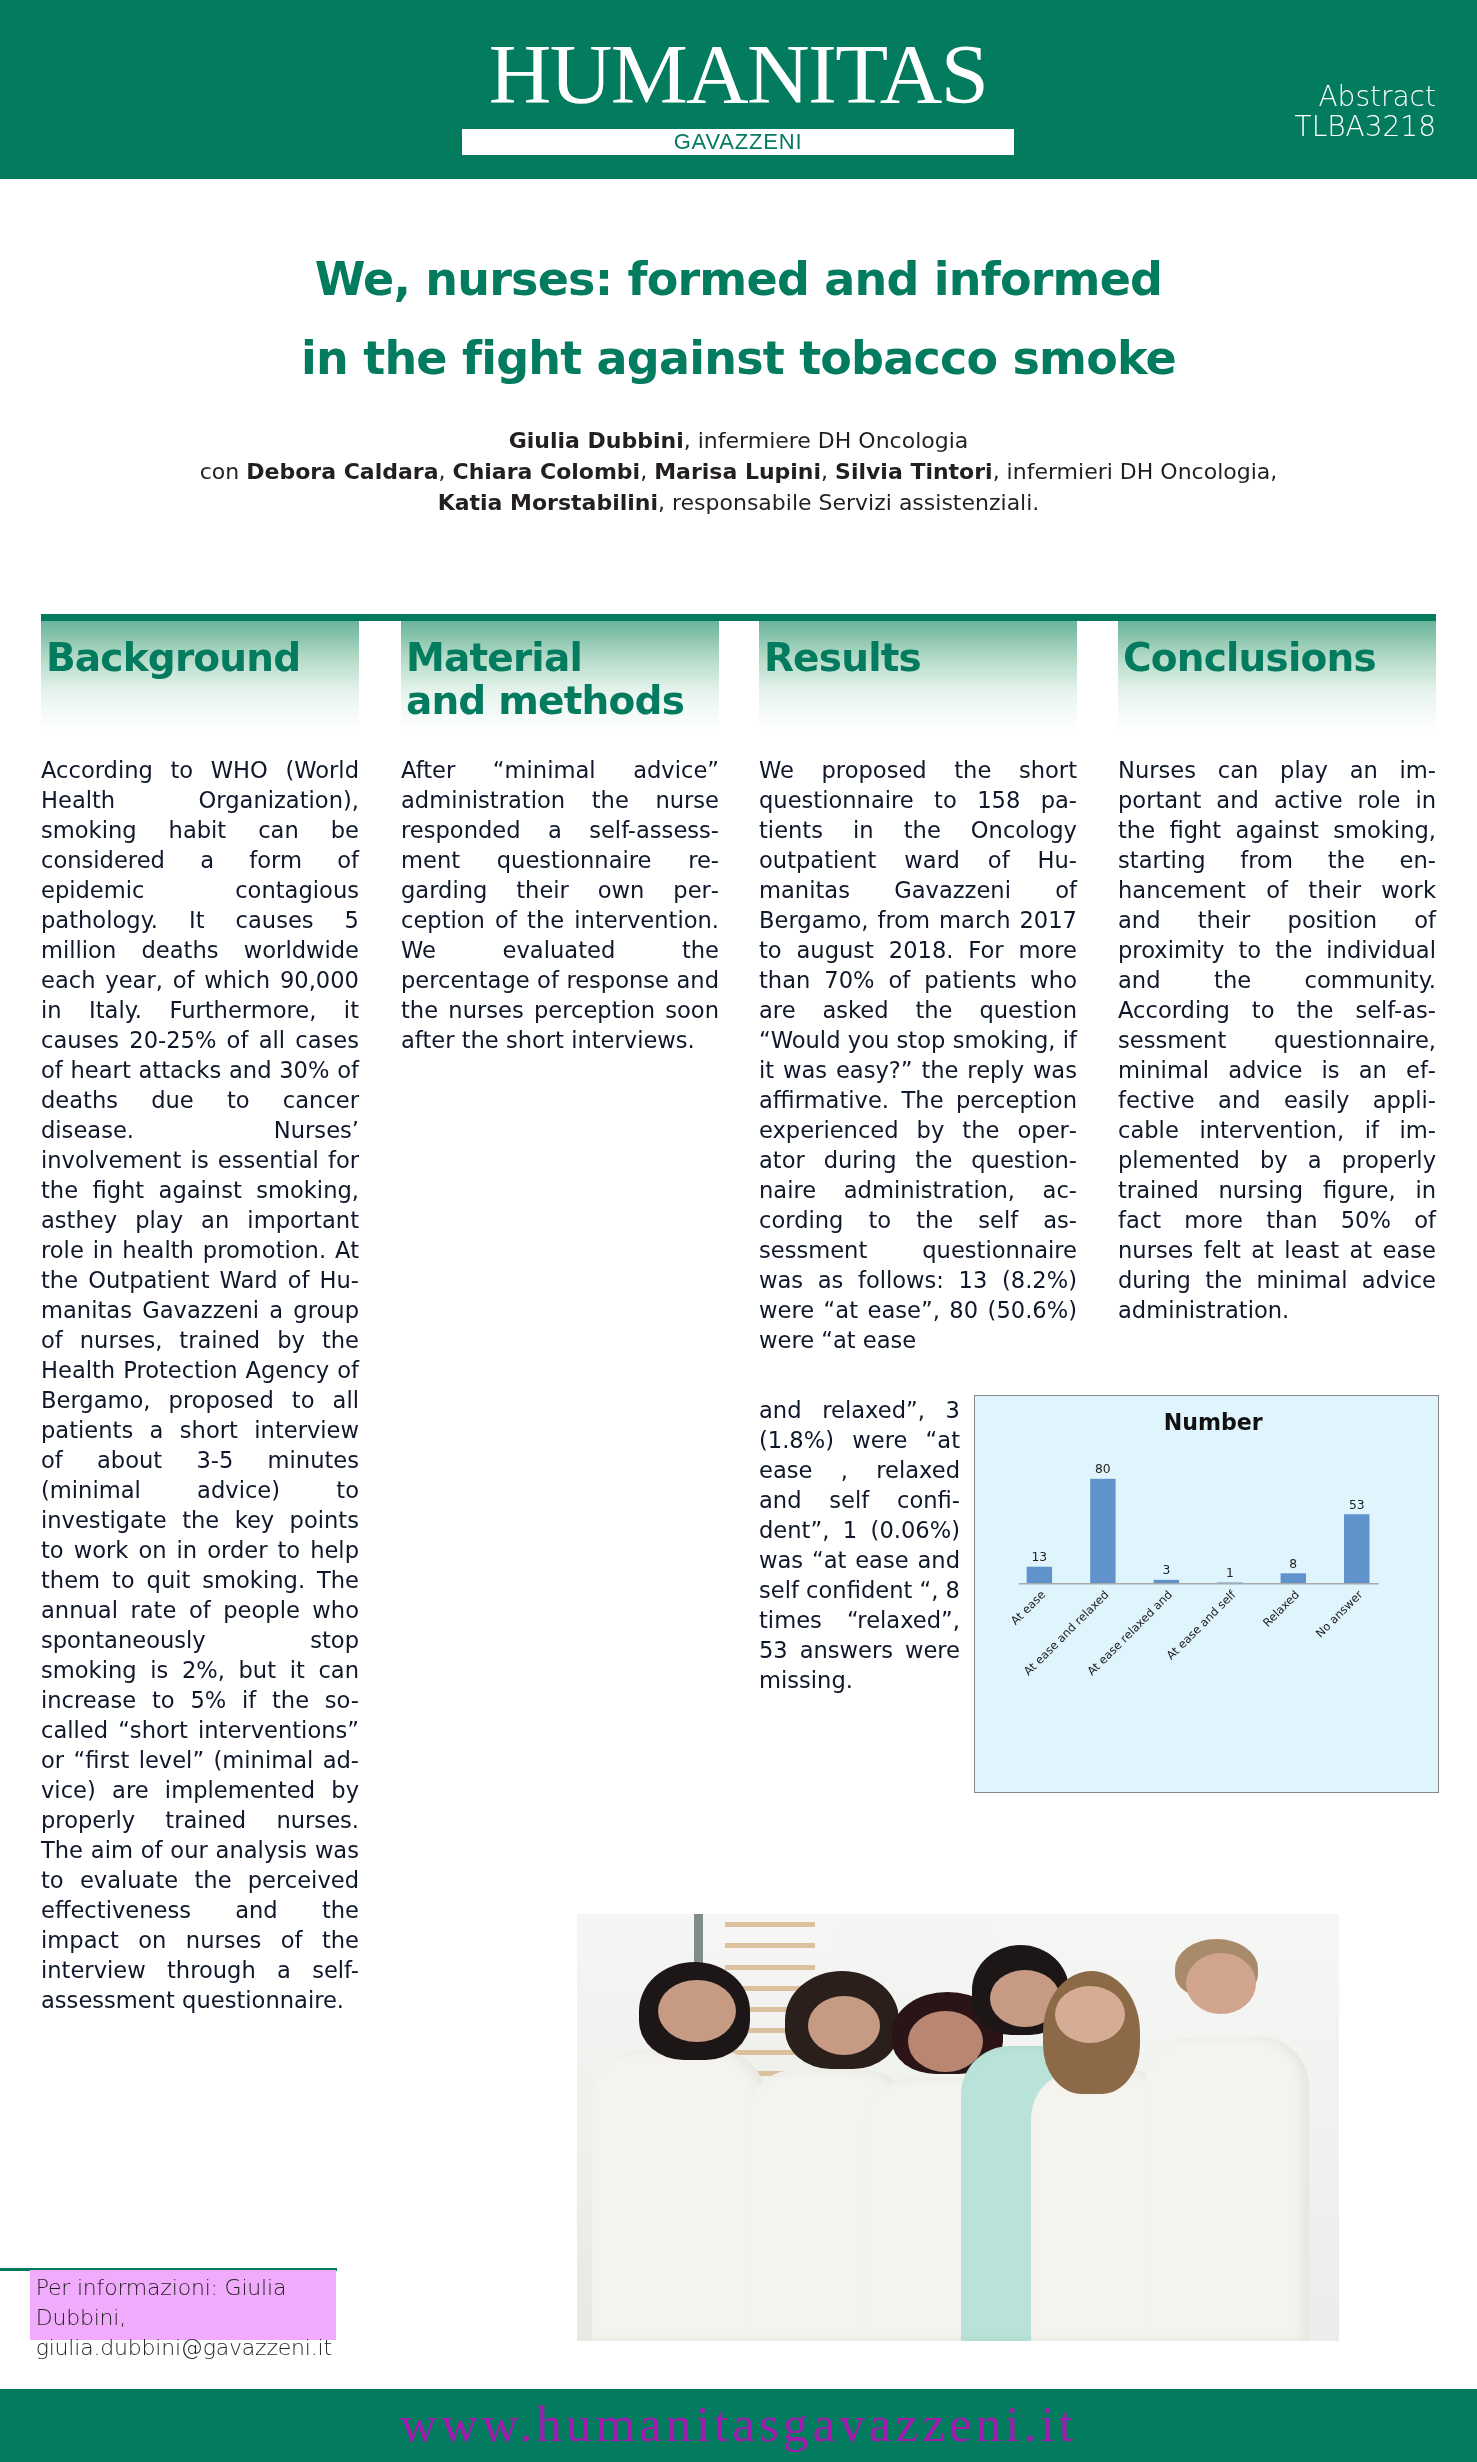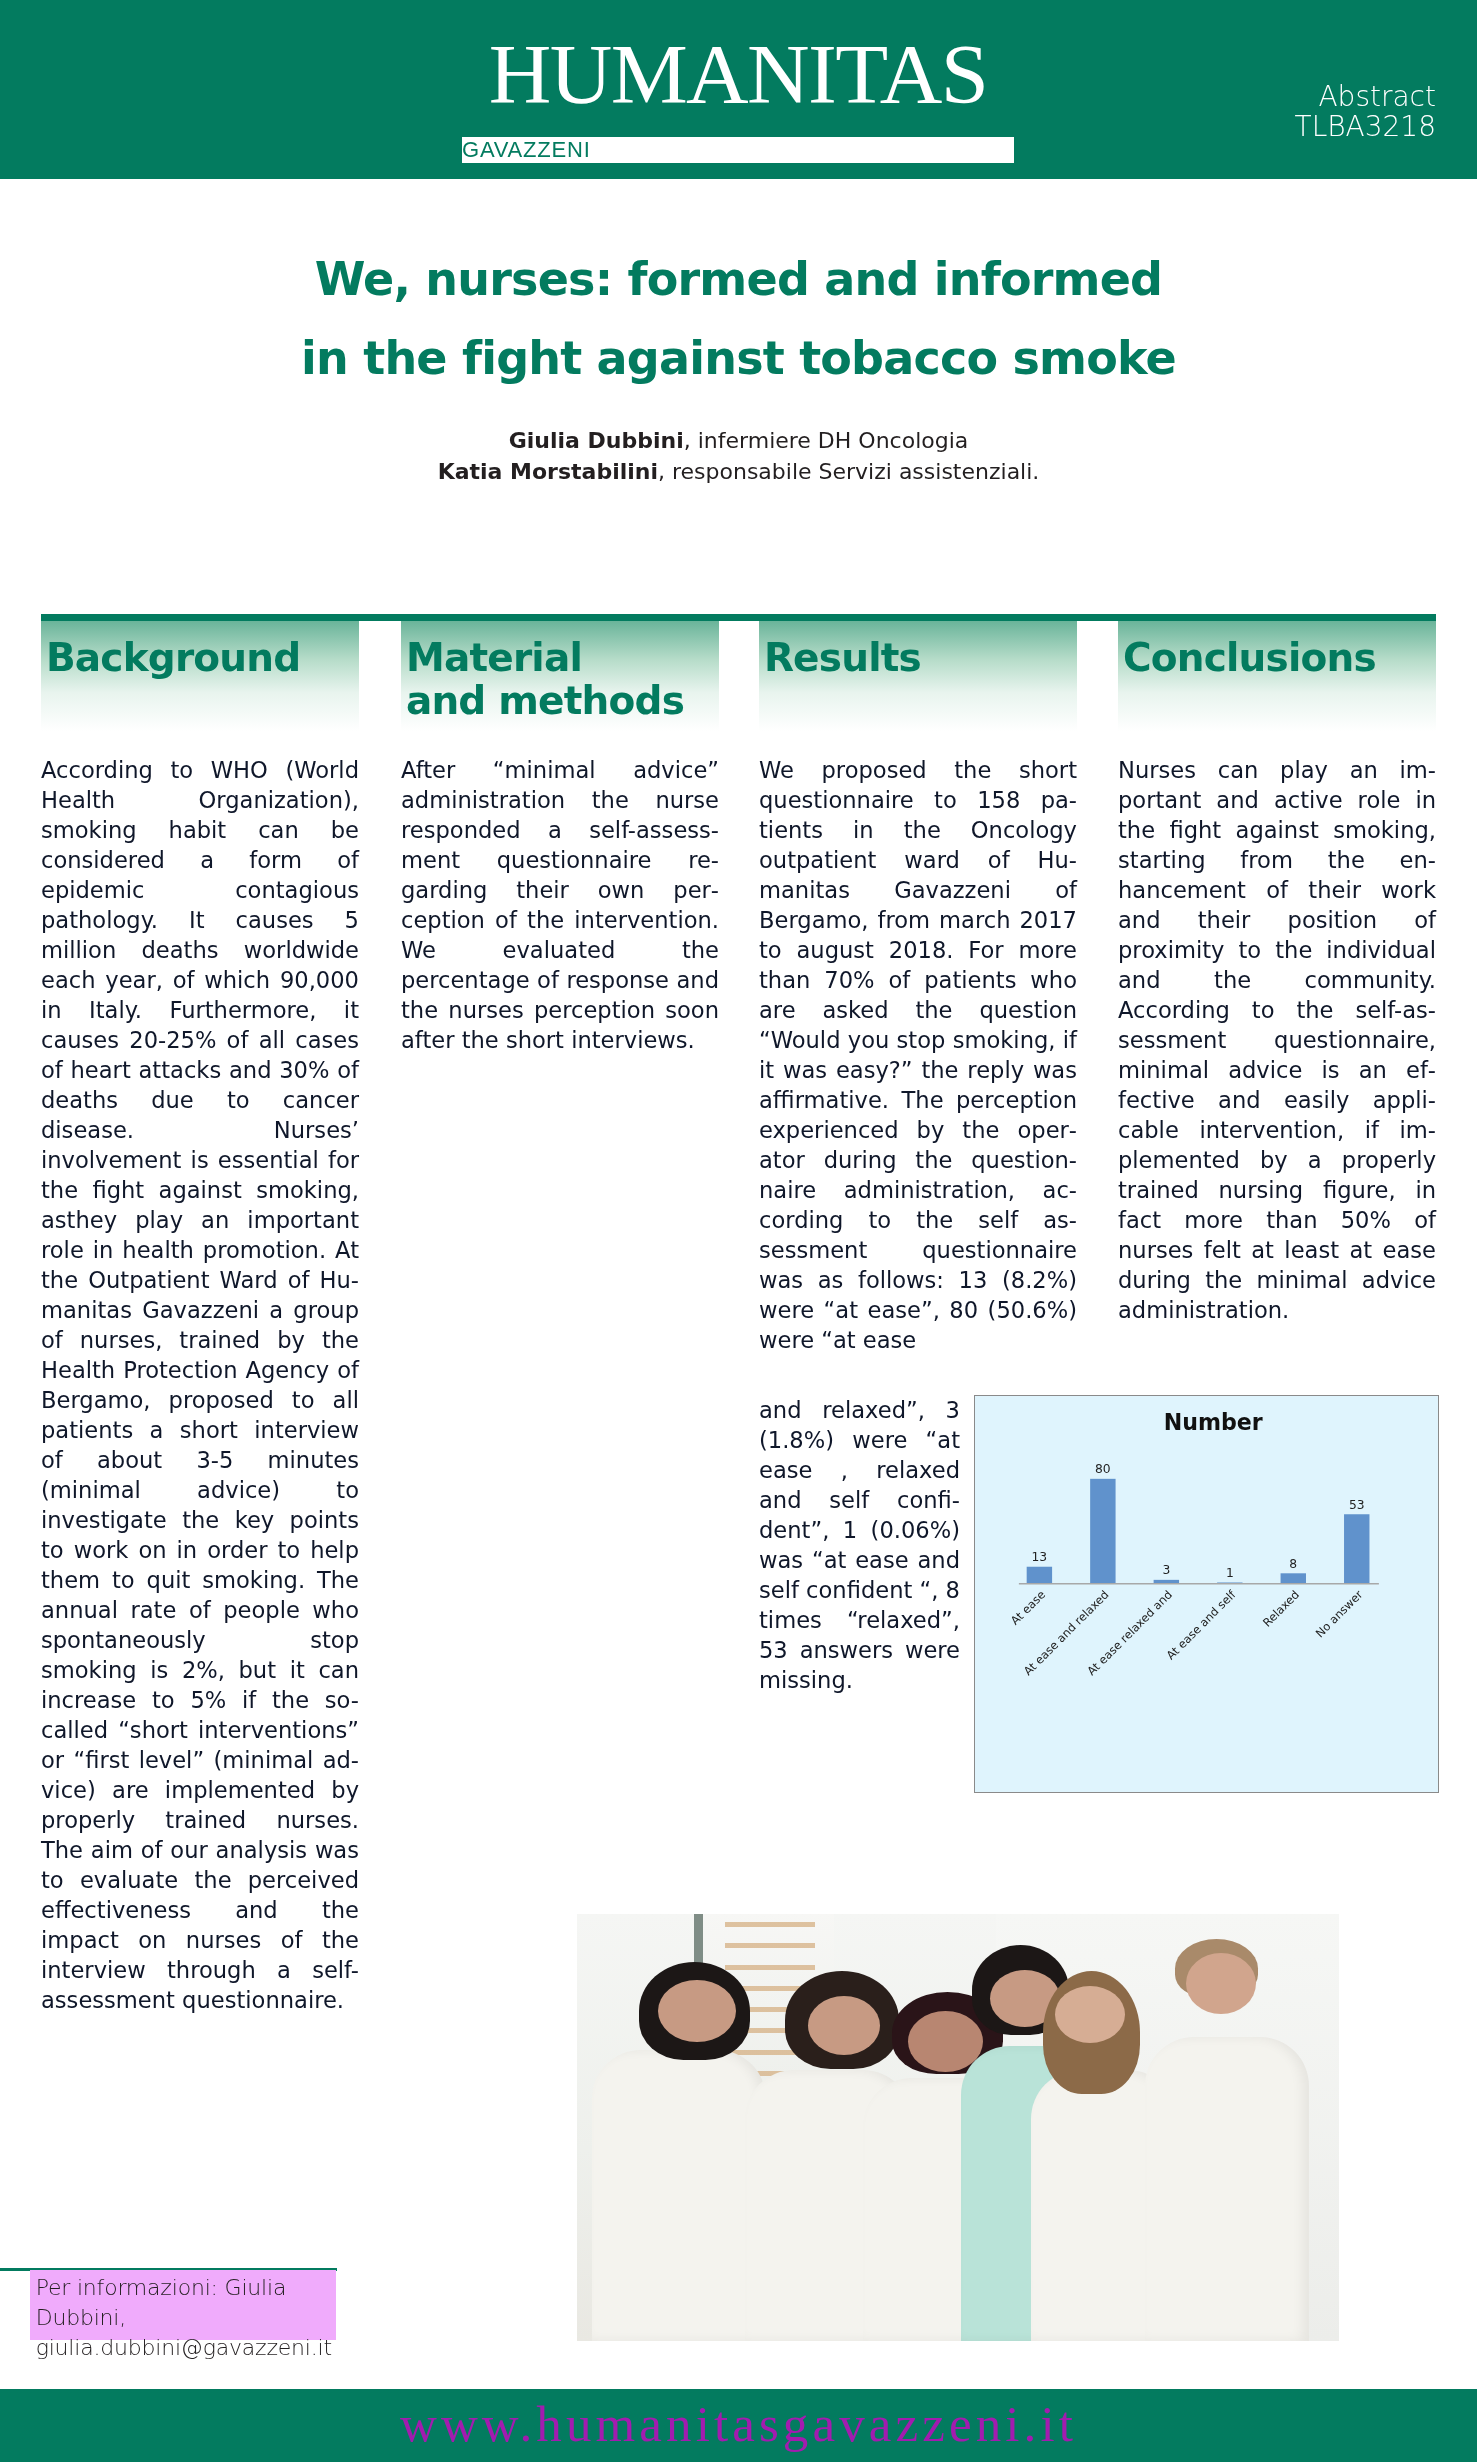--- a/index.html
+++ b/index.html
@@ -2,21 +2,21 @@
 <html style="font-size:13px"><head>
   <meta charset="utf-8">
   <style>
     * { box-sizing: border-box; margin: 0; padding: 0; }
     html, body { width: 1477px; height: 2462px; background: #ffffff; overflow: hidden; }
     body { position: relative; font-family: "DejaVu Sans", sans-serif; color: #231f20; }
 
     .top-band { position: absolute; left: 0; top: 0; width: 1477px; height: 179px; background: #037b5f; }
     .logo { position: absolute; left: 462px; top: 33px; width: 552px; }
     .logo-word { display: block; font-family: "Liberation Serif", serif; color: #fff; font-size: 85px; line-height: 82px; letter-spacing: -1.6px; text-align: center; transform: scaleX(1.02); font-weight: normal; }
-    .logo-bar { margin-top: 22px; height: 26px; background: #fff; color: #037b5f; font-family: "Liberation Sans", sans-serif; font-size: 22px; line-height: 26px; text-align: left; letter-spacing: 0.8px; }
+    .logo-bar { margin-top: 14px; height: 26px; background: #fff; color: #037b5f; font-family: "Liberation Sans", sans-serif; font-size: 22px; line-height: 26px; text-align: center; letter-spacing: 0.8px; }
     .abstract-id { position: absolute; right: 41px; top: 82px; text-align: right; color: #fff; font-family: "DejaVu Sans", sans-serif; font-size: 28px; line-height: 29.5px; font-weight: 300; }
 
     .title { position: absolute; left: 0; top: 240px; width: 1477px; text-align: center; color: #037b5f; font-family: "DejaVu Sans", sans-serif; font-weight: bold; font-size: 46px; line-height: 79px; letter-spacing: -0.8px; }
     .authors { position: absolute; left: 0; top: 425px; width: 1477px; text-align: center; font-size: 22px; line-height: 31px; color: #231f20; }
     .authors b { font-weight: bold; }
 
     .rule { position: absolute; left: 41px; top: 614px; width: 1395px; height: 6.6px; background: #037b5f; }
     .sec-head { position: absolute; top: 621px; height: 110px; background: linear-gradient(to bottom, #6ab49a 0%, #b6dcc9 35%, #e8f4ee 65%, #ffffff 100%); }
     .sec-head h2 { color: #037b5f; font-family: "DejaVu Sans", sans-serif; font-weight: bold; font-size: 39px; line-height: 43px; padding: 14.8px 0 0 4.9px; letter-spacing: -0.8px; }
 
@@ -51,20 +51,21 @@
   </div>
 </div>
 
 <h1 class="title">
   <div>We, nurses: formed and informed</div>
   <div>in the fight against tobacco smoke</div>
 </h1>
 
 <div class="authors">
   <div><b>Giulia Dubbini</b><span>, infermiere DH Oncologia</span></div>
+  <div><span>con </span><b>Debora Caldara</b><span>, </span><b>Chiara Colombi</b><span>, </span><b>Marisa Lupini</b><span>, </span><b>Silvia Tintori</b><span>, infermieri DH Oncologia,</span></div>
   <div><b>Katia Morstabilini</b><span>, responsabile Servizi assistenziali.</span></div>
 </div>
 
 <div class="rule"></div>
 
 <div class="sec-head" style="left:41px;width:318px;">
   <h2>Background</h2>
 </div>
 <div class="sec-head" style="left:401px;width:318px;">
   <h2>

